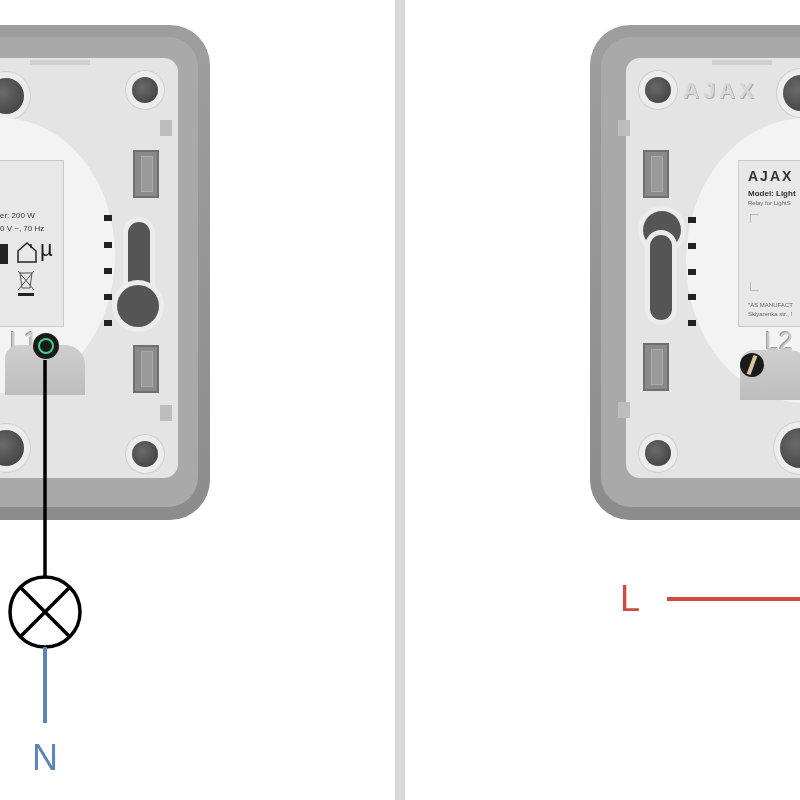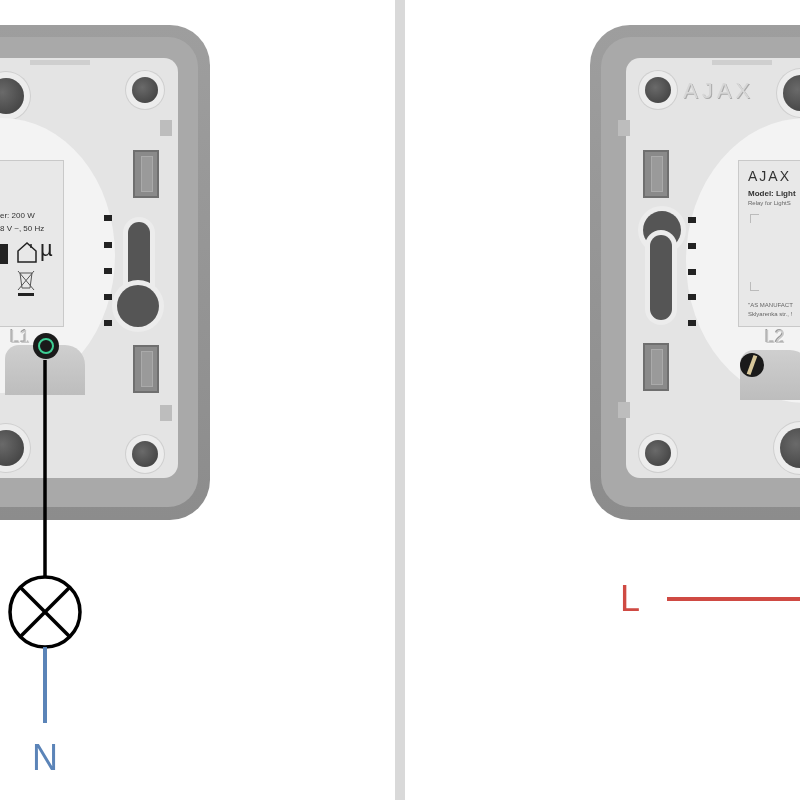--- a/index.html
+++ b/index.html
@@ -15,22 +15,22 @@
   .slot { background:#8a8a8a; border:2px solid #6f6f6f; box-sizing:border-box; }
   .slot::after { content:""; position:absolute; left:6px; top:4px; right:4px; bottom:4px; border:1px solid #aaa; background:#9a9a9a; }
   .keyhole { background:#555; border-radius:12px; }
   .module { background:#f3f3f3; border-radius:50%; }
   .label-box { border:1px solid #c9c9c9; background:#e8e8e8; }
   .tooth { width:8px; height:6px; background:#222; }
   .terminal-cut { background:linear-gradient(#cfcfcf,#bdbdbd); }
 
   .t-small { font-size:8px; color:#333; white-space:nowrap; }
   .t-tiny { font-size:6px; color:#666; white-space:nowrap; }
-  .t-logo { font-size:14px; letter-spacing:2px; color:#333; font-weight:400; white-space:nowrap; }
-  .t-emboss { font-size:18px; color:#c8c8c8; text-shadow:1px 1px 0 #f6f6f6, -1px -1px 0 #9c9c9c; white-space:nowrap; }
+  .t-logo { font-size:14px; letter-spacing:2px; color:#333; font-weight:700; white-space:nowrap; }
+  .t-emboss { font-size:25px; color:#c8c8c8; text-shadow:1px 1px 0 #f6f6f6, -1px -1px 0 #9c9c9c; white-space:nowrap; }
   .t-wire-N { font-size:36px; color:#5b84b8; }
   .t-wire-L { font-size:36px; color:#cf4a43; }
 </style>
 </head>
 <body>
 
 <div class="abs divider"></div>
 
 <div>
   <div class="abs frame" style="left:-40px; top:25px; width:250px; height:495px;"></div>
@@ -54,21 +54,21 @@
 
   <div class="abs module" style="left:-110px; top:118px; width:225px; height:275px;"></div>
   <div class="abs tooth" style="left:104px; top:215px;"></div>
   <div class="abs tooth" style="left:104px; top:242px;"></div>
   <div class="abs tooth" style="left:104px; top:268px;"></div>
   <div class="abs tooth" style="left:104px; top:294px;"></div>
   <div class="abs tooth" style="left:104px; top:320px;"></div>
 
   <div class="abs label-box" style="left:-10px; top:160px; width:72px; height:165px;"></div>
   <div class="abs t-small" style="left:0px; top:211px;">er: 200 W</div>
-  <div class="abs t-small" style="left:0px; top:224px;">8 V ~, 50 Hz</div>
+  <div class="abs t-small" style="left:0px; top:224px;">0 V ~, 70 Hz</div>
   <div class="abs" style="left:0px; top:244px; width:8px; height:20px; background:#222;"></div>
   <div class="abs" style="left:15px; top:240px;">
     <svg width="24" height="24" viewBox="0 0 24 24">
         <path d="M3 11 L12 3 L21 11 V22 H3 Z" fill="none" stroke="#222" stroke-width="1.5"></path>
         <path d="M16 4 V8" stroke="#222" stroke-width="1.5"></path>
       </svg>
   </div>
   <div class="abs" style="left:40px; top:236px; font-size:22px; color:#222;">µ</div>
   <div class="abs" style="left:16px; top:270px;">
     <svg width="20" height="28" viewBox="0 0 20 28">

